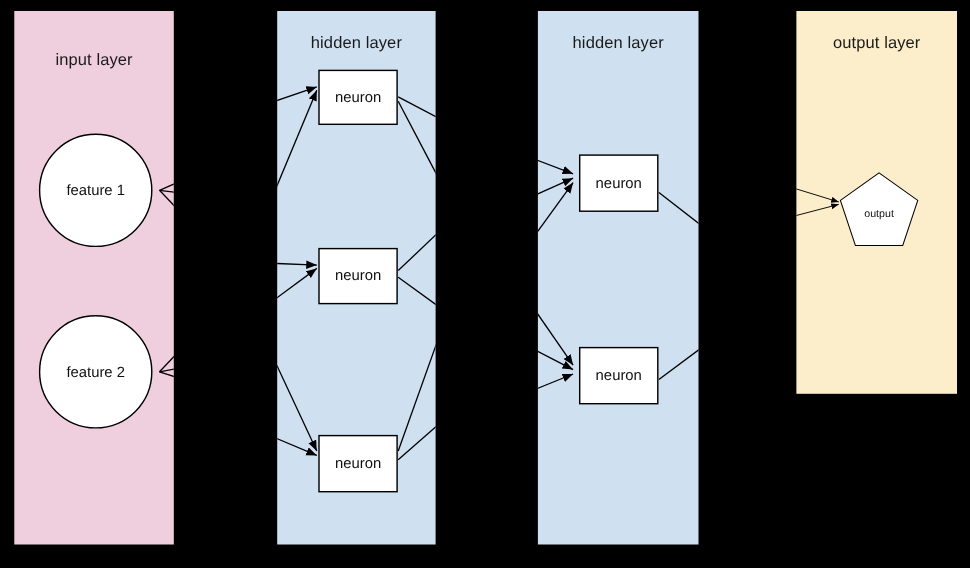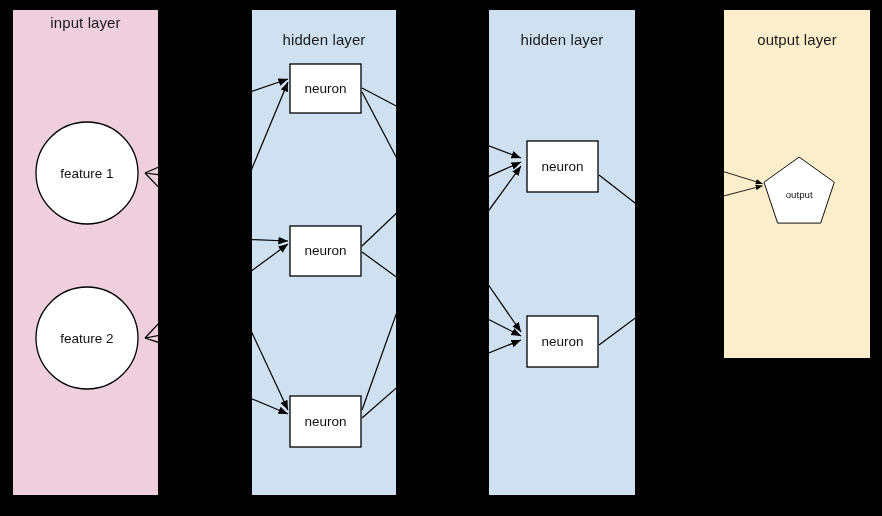--- a/index.html
+++ b/index.html
@@ -41,21 +41,21 @@
   }
   .edge{stroke:#000000;stroke-width:1.2;fill:none;}
   .node-shape{fill:#ffffff;stroke:#000000;stroke-width:1.3;}
 </style>
 </head>
 <body>
 
 <div id="canvas">
 
   <div class="layer-panel" style="left:13px;top:10px;width:145px;height:485px;background:#efcfdd;">
-    <div class="layer-title" style="top:4px;">input layer</div>
+    <div class="layer-title" style="top:36px;">input layer</div>
     <svg class="layer-svg" viewBox="0 0 145 485">
 
       <g>
         <path class="edge" d="M132,163 L230,120"></path>
         <path class="edge" d="M132,163 L230,175"></path>
         <path class="edge" d="M132,163 L215,250"></path>
         <path class="edge" d="M132,328 L215,240"></path>
         <path class="edge" d="M132,328 L230,310"></path>
         <path class="edge" d="M132,328 L230,360"></path>
       </g>

